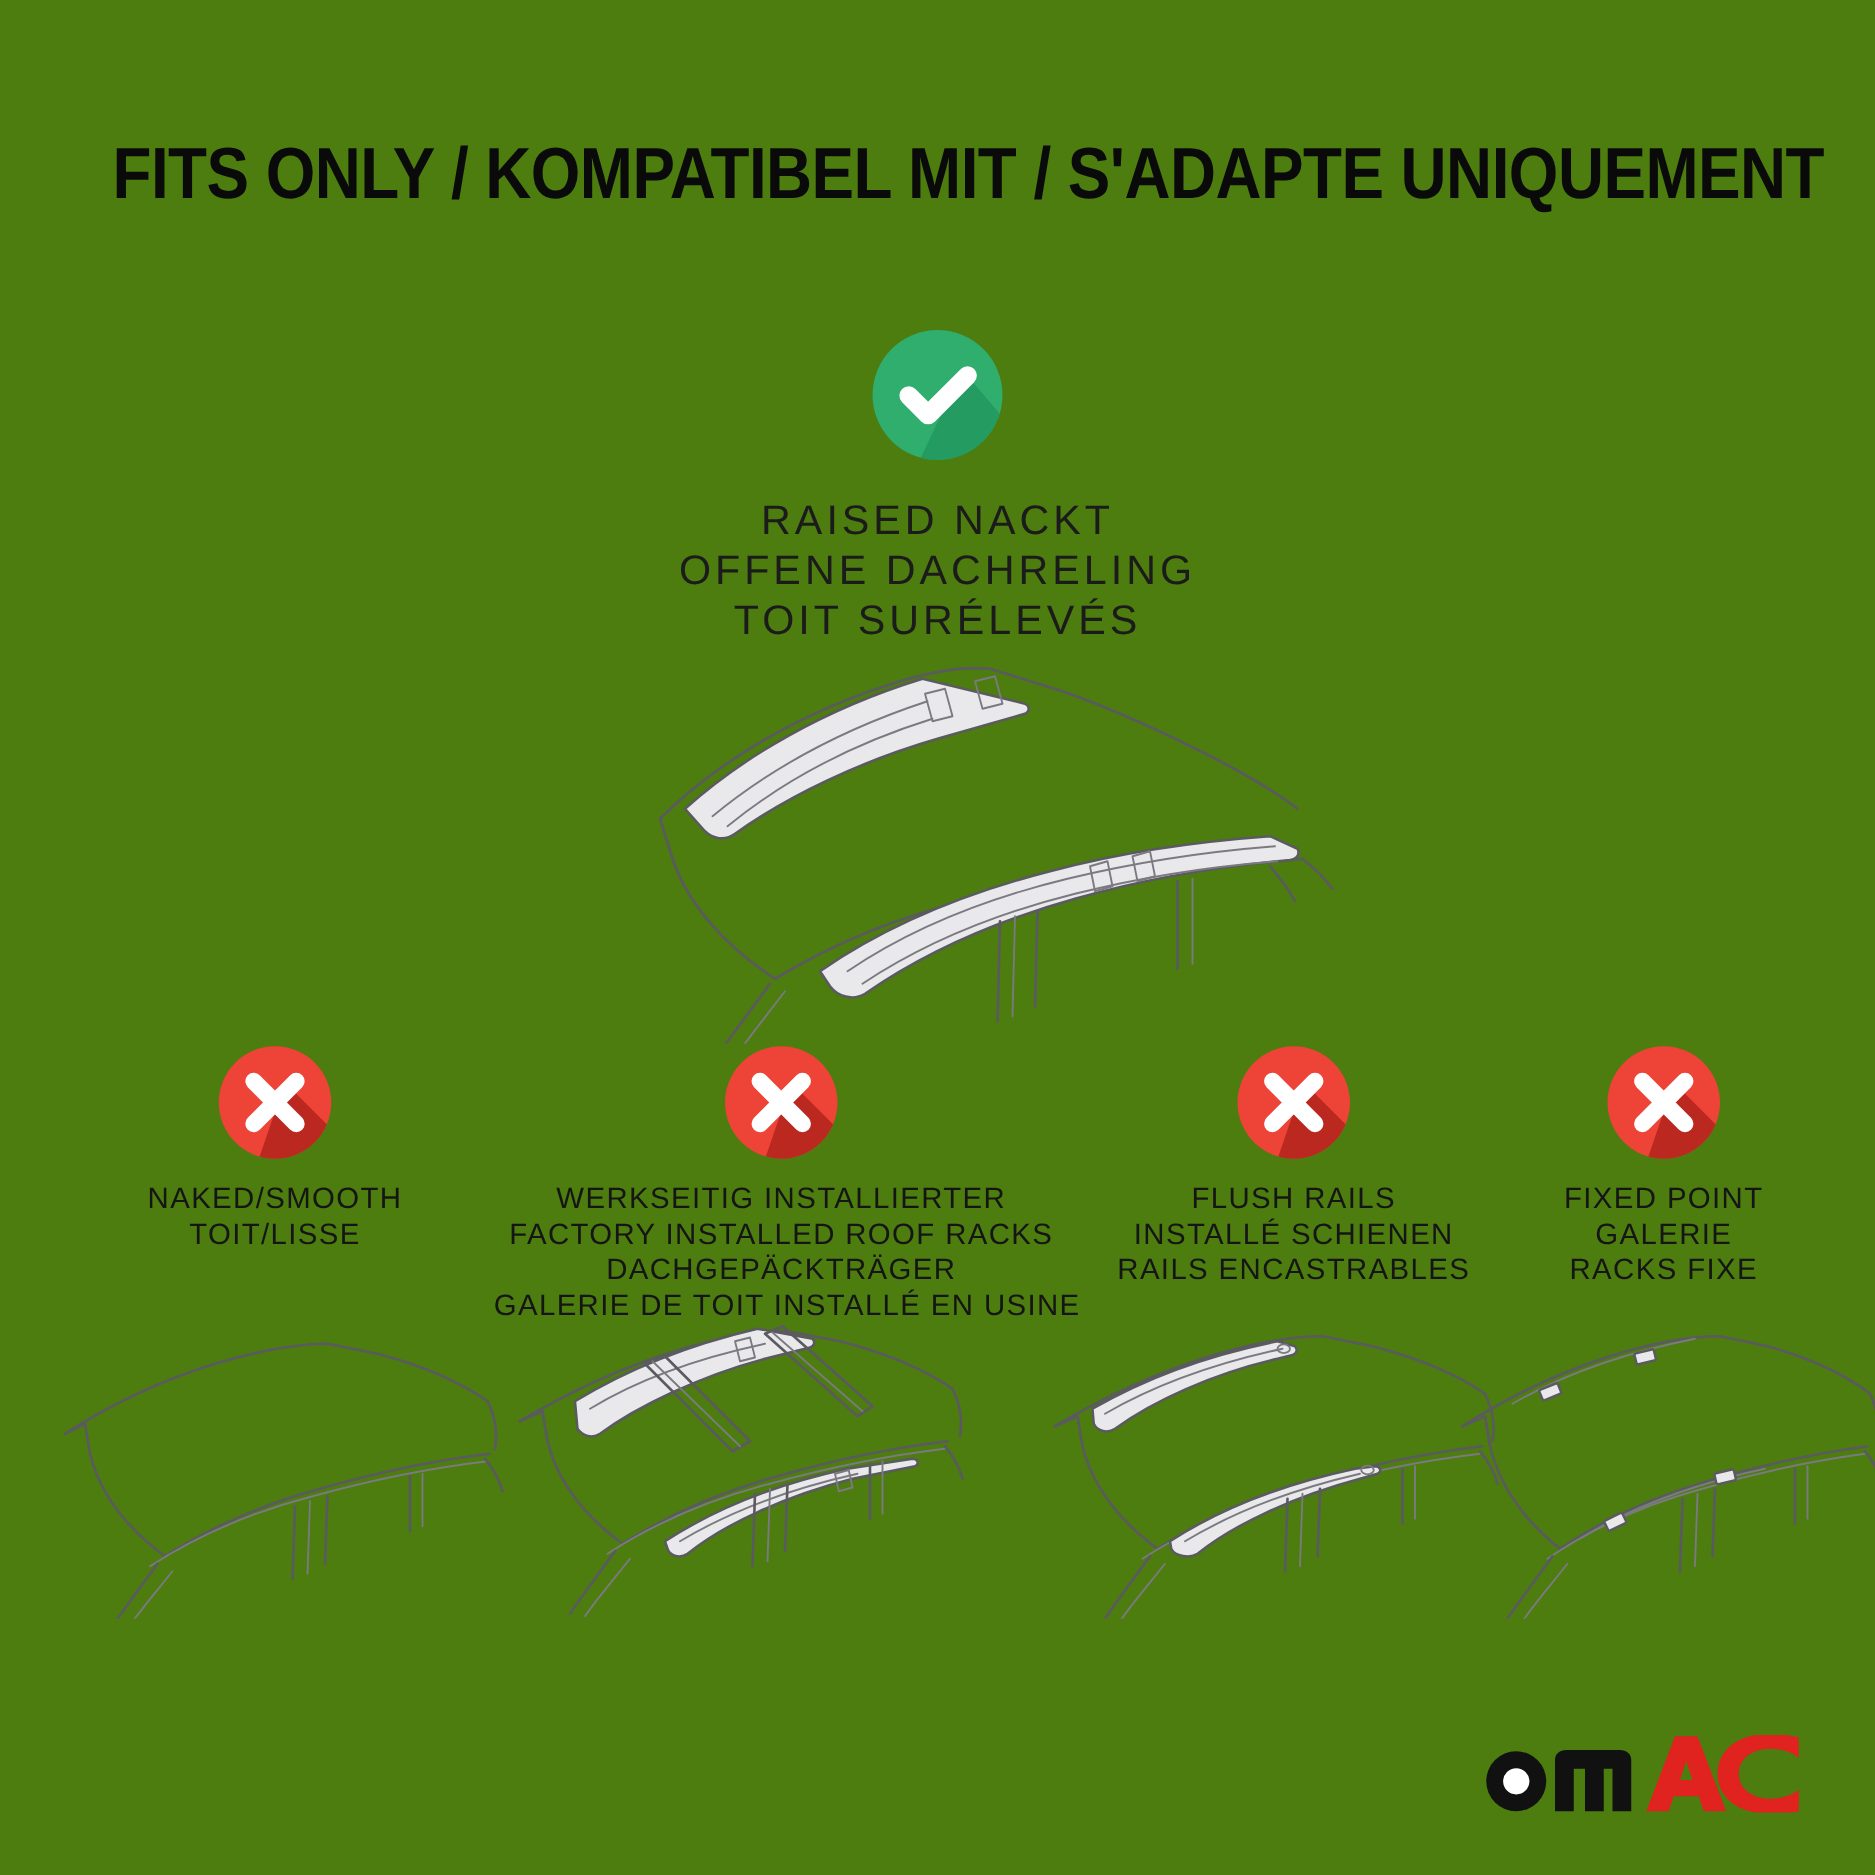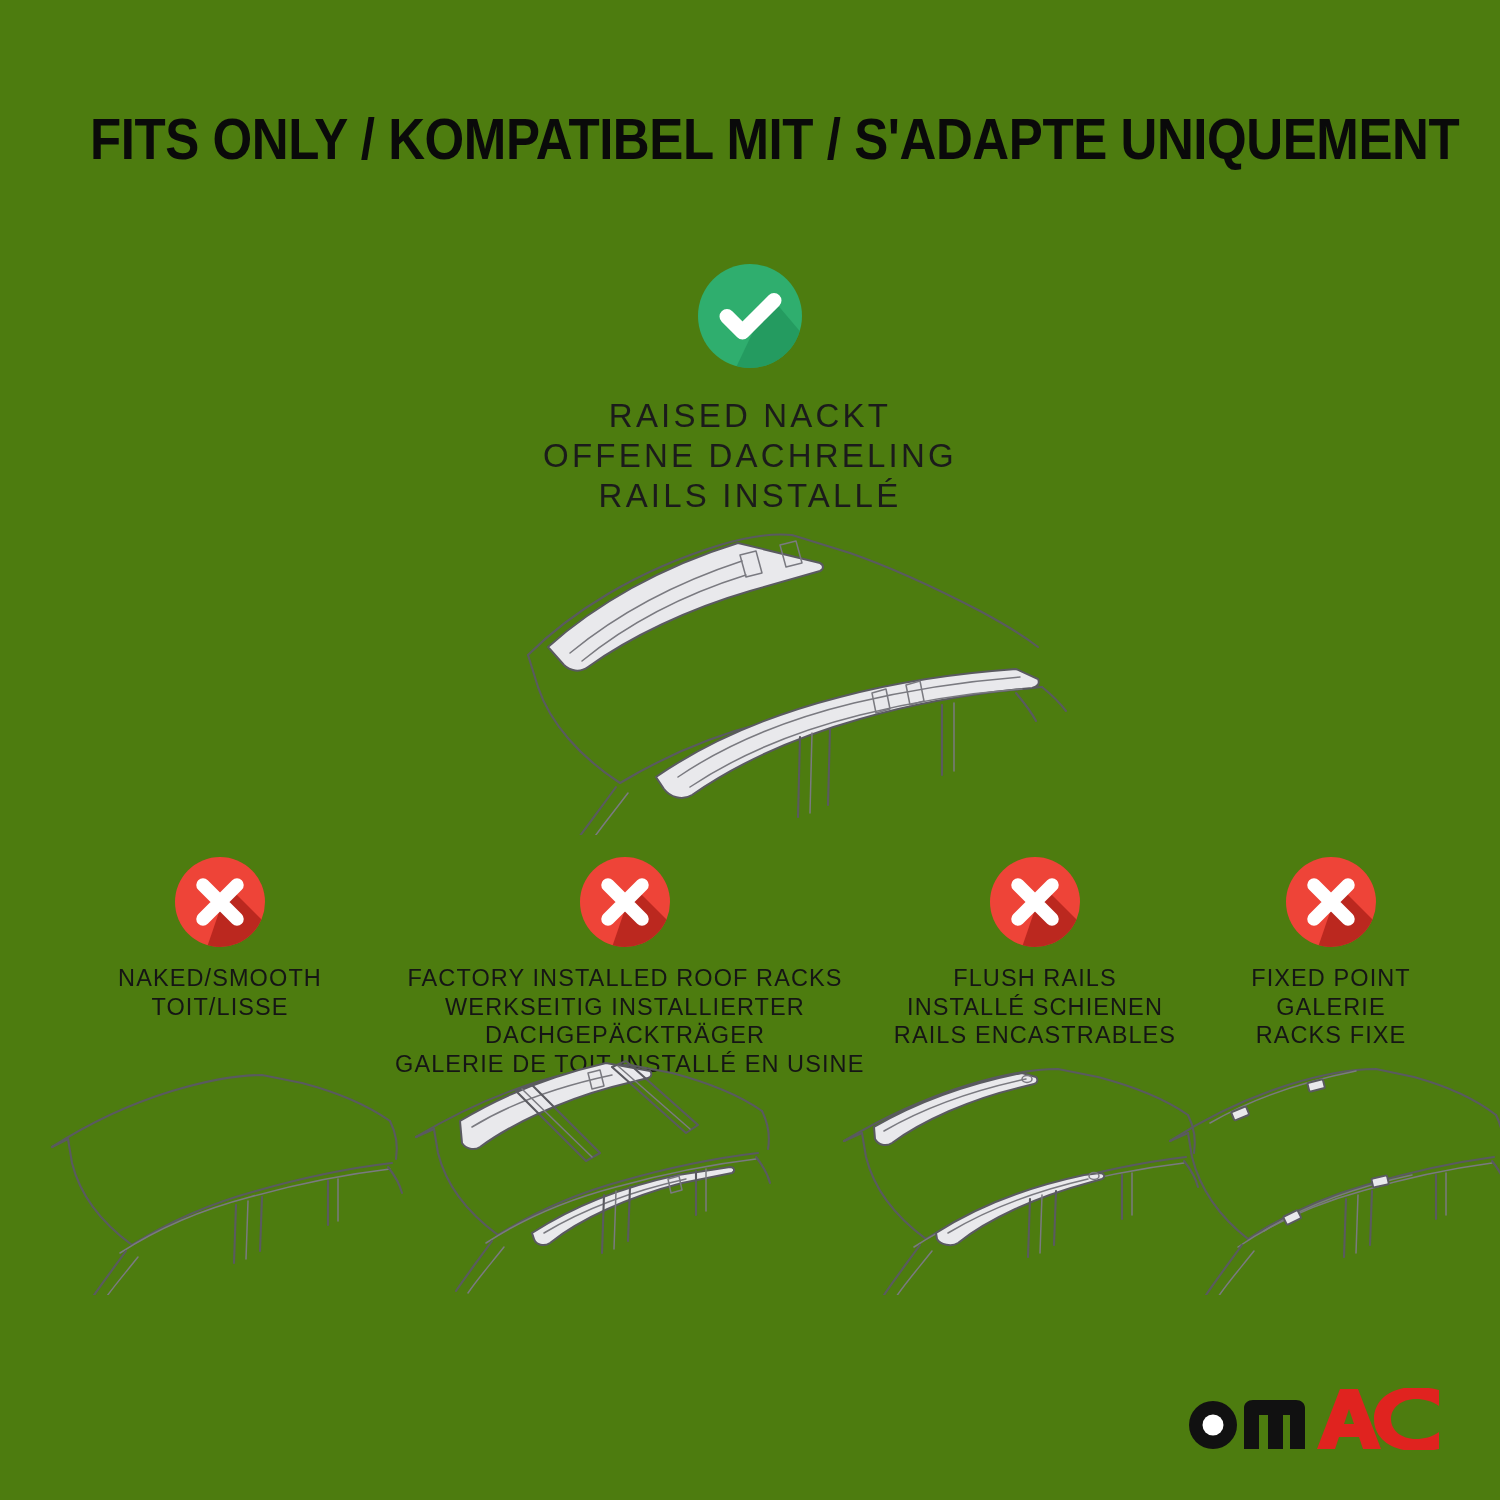--- a/index.html
+++ b/index.html
@@ -72,21 +72,21 @@
     top: 505px;
     width: 680px;
     height: 330px;
   }
   .main-art svg { width: 100%; height: 100%; display: block; }
 
   
   .reject-row {
     position: absolute;
     left: 0;
-    top: 852px;
+    top: 832px;
     width: 1256px;
     height: 210px;
   }
   .reject-col {
     position: absolute;
     top: 0;
     text-align: center;
   }
   .reject-col .icon-wrap {
     width: 100px;
@@ -167,21 +167,21 @@
         <g clip-path="url(#ckclip)">
           <path d="M78 38 L112 78 L112 118 L40 118 Z" fill="#1E9159" opacity="0.65"></path>
         </g>
         <path d="M35 58.5 L50.5 74 L82 42.5" fill="none" stroke="#ffffff" stroke-width="15" stroke-linecap="round" stroke-linejoin="round"></path>
       </svg>
     </div>
 
     <div class="approved-label">
       <div>RAISED NACKT</div>
       <div>OFFENE DACHRELING</div>
-      <div>RAILS INSTALLÉ</div>
+      <div>TOIT SURÉLEVÉS</div>
     </div>
   </div>
 
   <div class="main-art">
     <svg viewBox="0 0 680 330" xmlns="http://www.w3.org/2000/svg">
 
       <path class="line-art" d="M108 150 C150 108 215 66 300 40 C330 31 352 28 372 30
                                 L430 48 C470 62 510 80 560 106 C588 121 605 132 618 142"></path>
       <path class="line-art" d="M108 150 L118 182 C130 218 160 252 200 278"></path>
       <path class="line-art" d="M200 278 C250 248 300 228 352 216 C420 200 500 190 580 186"></path>
@@ -249,22 +249,22 @@
               </clipPath>
             </defs>
           <circle cx="50" cy="50" r="45" fill="#EE4438"></circle>
           <g clip-path="url(#xc1)">
             <path d="M58 34 L100 76 L100 104 L34 104 Z" fill="#A81D16" opacity="0.72"></path>
           </g>
           <path d="M33 33 L67 67 M67 33 L33 67" stroke="#ffffff" stroke-width="13.5" stroke-linecap="round" fill="none"></path>
         </svg>
       </div>
       <div class="reject-label">
+        <div>WERKSEITIG INSTALLIERTER</div>
         <div>FACTORY INSTALLED ROOF RACKS</div>
-        <div>WERKSEITIG INSTALLIERTER</div>
         <div>DACHGEPÄCKTRÄGER</div>
         <div>GALERIE DE TOIT INSTALLÉ EN USINE</div>
       </div>
     </div>
 
     <div class="reject-col col-2">
       <div class="icon-wrap">
         <svg viewBox="0 0 100 100" xmlns="http://www.w3.org/2000/svg">
           <defs>
               <clipPath id="xc2">

